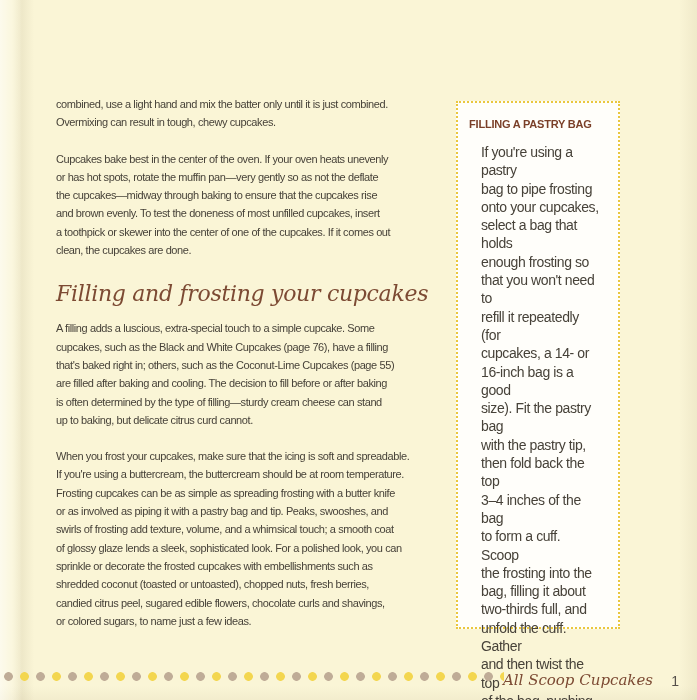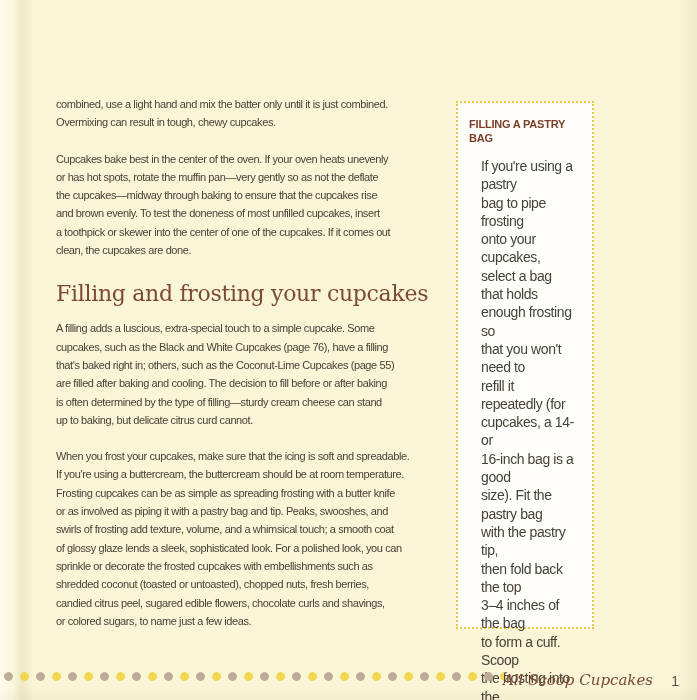--- a/index.html
+++ b/index.html
@@ -20,27 +20,27 @@
     color:#474239;
   }
   .main-col p{
     margin:0 0 18px 0;
     font-size:11px;line-height:18.3px;letter-spacing:-0.4px;
     white-space:pre-line;
   }
   .section-heading{
     margin:14px 0 8px 0;
     font-family:"DejaVu Serif","Liberation Serif",serif;
-    font-weight:normal;
+    font-style:italic;font-weight:normal;
     font-size:22px;line-height:34px;letter-spacing:-0.3px;
     color:#7c4a33;
   }
   
   .sidebar{
-    position:absolute;left:456px;top:101px;width:138px;height:528px;
+    position:absolute;left:456px;top:101px;width:164px;height:528px;
     box-sizing:border-box;
     background:#fffefa;
     border:2px dotted #eac73e;
     padding:14px 6px 10px 11px;
   }
   .sidebar-title{
     margin:0 0 7px 0;
     font-size:11px;font-weight:bold;letter-spacing:-0.2px;line-height:14px;
     color:#7a3f28;
   }

